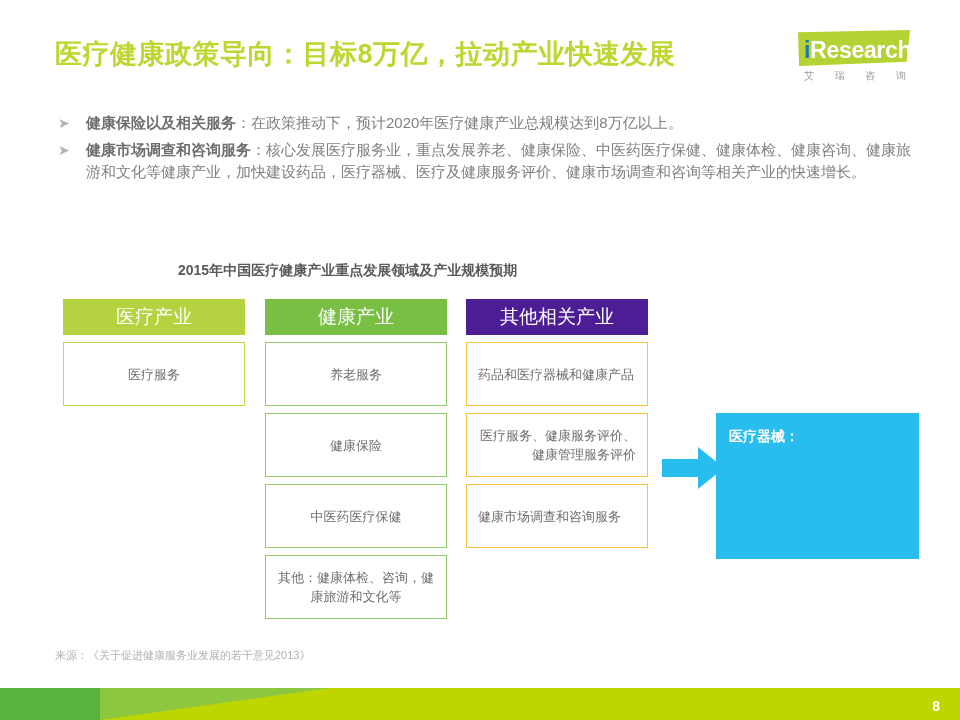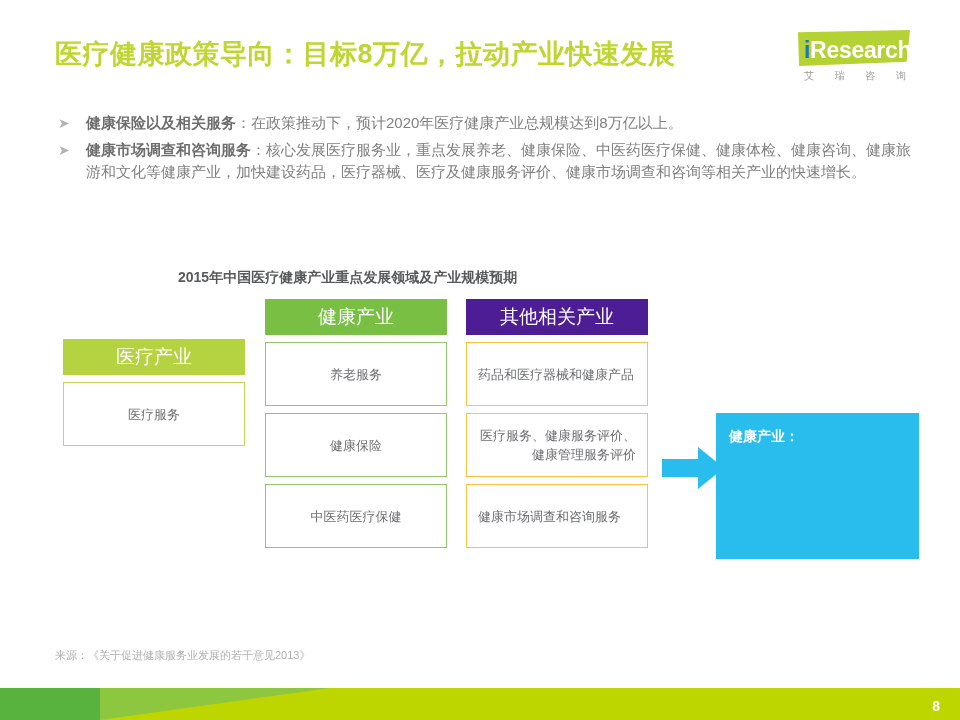--- a/index.html
+++ b/index.html
@@ -48,25 +48,25 @@
     color: #b3b3b3; font-size: 14px; line-height: 22px;
   }
   .bullet-body {
     font-size: 15px; line-height: 22.5px; color: #808080;
   }
   .bullet-body b { color: #6e6e6e; font-weight: bold; }
 
   
   .chart-title {
     position: absolute; left: 178px; top: 262px;
-    font-size: 14px; font-weight: bold; color: #58595b; margin-top: 7px;
+    font-size: 14px; font-weight: bold; color: #58595b;
   }
 
   .col { position: absolute; }
-  .col-1 { left: 63px;  top: 299px; width: 182px; margin-top: 40px; }
+  .col-1 { left: 63px;  top: 299px; width: 182px; }
   .col-2 { left: 265px; top: 299px; width: 182px; border-radius: 12px; }
   .col-3 { left: 466px; top: 299px; width: 182px; }
 
   .col-header {
     height: 36px; line-height: 36px;
     text-align: center;
     font-size: 19px; color: #ffffff;
   }
   .col-1 .col-header { background: #b5d340; }
   .col-2 .col-header { background: #78bf44; }
@@ -185,20 +185,23 @@
     <div class="col-header">健康产业</div>
     <div class="cell h-64">
         <span>养老服务</span>
       </div>
     <div class="cell h-64">
         <span>健康保险</span>
       </div>
     <div class="cell h-64">
         <span>中医药医疗保健</span>
       </div>
+    <div class="cell h-64">
+        <span>其他：健康体检、咨询，健康旅游和文化等</span>
+      </div>
   </div>
 
   <div class="col col-3">
     <div class="col-header">其他相关产业</div>
     <div class="cell h-64">
         <span>药品和医疗器械和健康产品</span>
       </div>
     <div class="cell h-64">
         <span>医疗服务、健康服务评价、健康管理服务评价</span>
       </div>
@@ -206,21 +209,21 @@
         <span>健康市场调查和咨询服务</span>
       </div>
   </div>
 
   <div class="arrow">
     <div class="arrow-stem"></div>
     <div class="arrow-head"></div>
   </div>
 
   <div class="goal-box">
-    <div class="goal-heading">健康产业：</div>
+    <div class="goal-heading">医疗器械：</div>
   </div>
 
   <div class="source">来源：《关于促进健康服务业发展的若干意见2013》</div>
 
   <div class="footer">
     <div class="footer-main"></div>
     <div class="footer-wedge"></div>
     <div class="footer-wedge2"></div>
     <div class="footer-block"></div>
     <div class="page-num">8</div>

